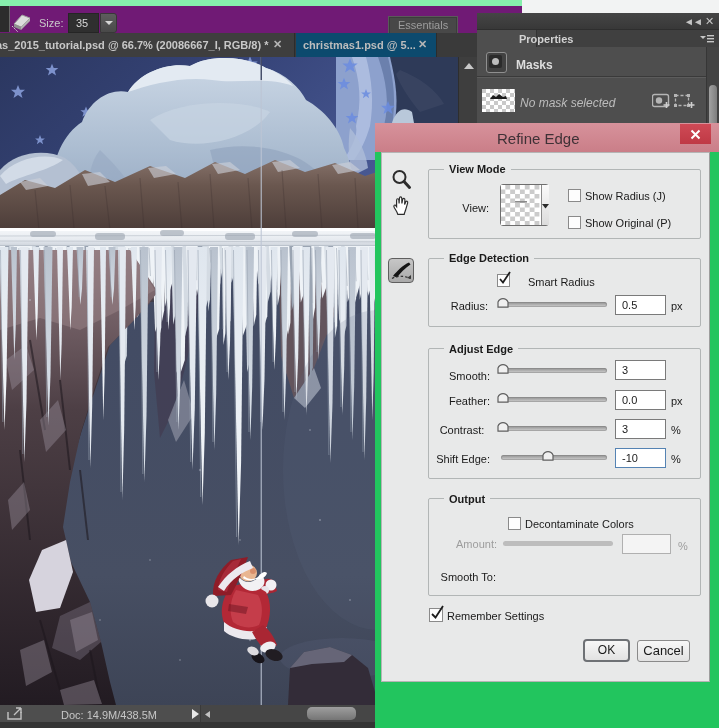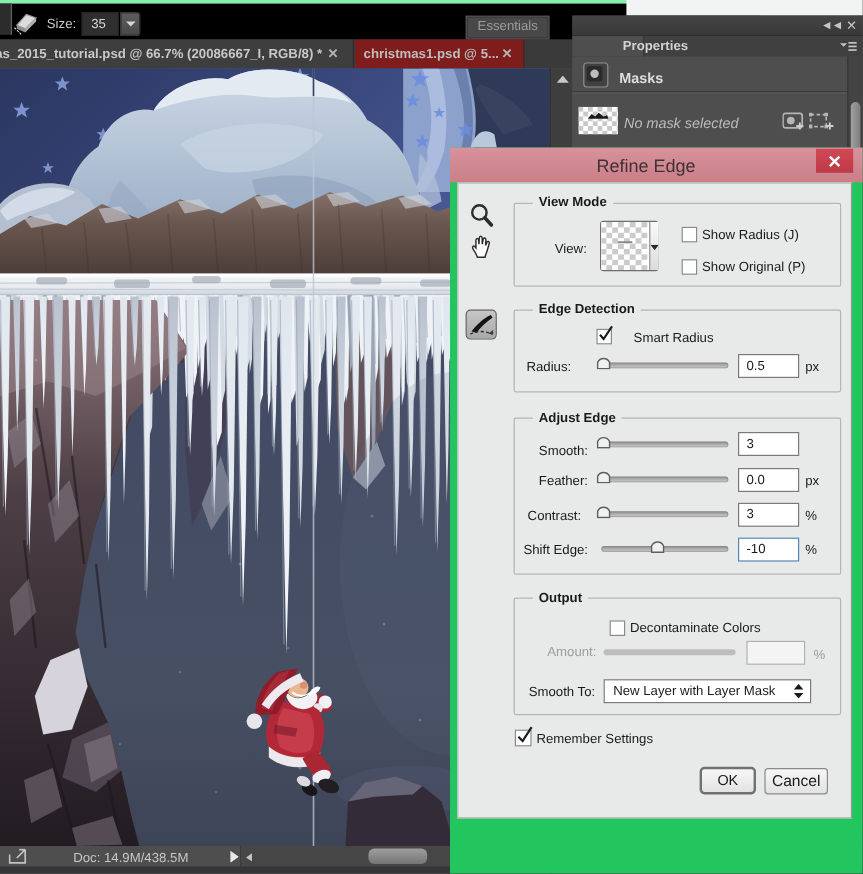--- a/index.html
+++ b/index.html
@@ -4,21 +4,21 @@
 <style>
   html,body{margin:0;padding:0;}
   body{width:719px;height:728px;position:relative;overflow:hidden;
        font-family:"Liberation Sans",sans-serif;background:#4f4f4f;}
   .abs{position:absolute;}
   .txt{white-space:nowrap;}
 </style>
 </head>
 <body>
 
-<div class="abs" id="toolbar" style="left:0;top:0;width:634px;height:33px;background:#000000;border-top:3px solid #86efac;box-sizing:border-box;">
+<div class="abs" id="toolbar" style="left:0;top:0;width:634px;height:33px;background:#701a75;border-top:6px solid #86efac;box-sizing:border-box;">
   <div class="abs" style="left:0;top:0;width:9px;height:26px;background:#2c2c2c;border-right:1px solid #666;"></div>
 
   <svg class="abs" style="left:10px;top:4px;" width="24" height="24" viewBox="0 0 24 24">
     <polygon points="4,14 12,5 20,8 11,17" fill="#dcdcdc" stroke="#9a9a9a" stroke-width="1"></polygon>
     <polygon points="4,14 11,17 11,20 4,17" fill="#8f8f8f"></polygon>
     <polygon points="11,17 20,8 20,11 11,20" fill="#b2b2b2"></polygon>
     <path d="M2,16 L8,22" stroke="#cccccc" stroke-width="1" stroke-dasharray="2,1" fill="none"></path>
   </svg>
   <div class="abs txt" style="left:39px;top:11px;font-size:11px;color:#c9c9c9;">Size:</div>
   <div class="abs" style="left:68px;top:7px;width:31px;height:20px;background:#2f2f2f;border:1px solid #252525;box-sizing:border-box;"></div>
@@ -32,21 +32,21 @@
   <div class="abs txt" style="left:398px;top:13px;font-size:11px;color:#9d9d9d;">Essentials</div>
 </div>
 
 <div class="abs" style="left:522px;top:0;width:197px;height:13px;background:#f2f3f3;"></div>
 
 <div class="abs" style="left:0;top:33px;width:477px;height:24px;background:#3a3a3a;">
   <div class="abs" style="left:0;top:0;width:295px;height:24px;background:#3e3e3e;border-right:1px solid #2c2c2c;box-sizing:border-box;overflow:hidden;">
     <div class="abs txt" style="left:-4px;top:6px;font-size:11px;font-weight:bold;color:#c8c8c8;">as_2015_tutorial.psd @ 66.7% (20086667_I, RGB/8) *</div>
     <div class="abs txt" style="left:273px;top:5px;font-size:11px;font-weight:bold;color:#b5b5b5;">✕</div>
   </div>
-  <div class="abs" style="left:296px;top:0;width:141px;height:24px;background:#7f1d1d;border-right:1px solid #2c2c2c;box-sizing:border-box;overflow:hidden;">
+  <div class="abs" style="left:296px;top:0;width:141px;height:24px;background:#0c4a6e;border-right:1px solid #2c2c2c;box-sizing:border-box;overflow:hidden;">
     <div class="abs txt" style="left:7px;top:6px;font-size:11px;font-weight:bold;color:#bdbdbd;">christmas1.psd @ 5...</div>
     <div class="abs txt" style="left:122px;top:5px;font-size:11px;font-weight:bold;color:#b5b5b5;">✕</div>
   </div>
 </div>
 
 <div class="abs" id="canvas" style="left:0;top:57px;width:458px;height:648px;background:#404960;">
 <svg width="458" height="648" viewBox="0 57 458 648" xmlns="http://www.w3.org/2000/svg">
   <defs>
     <linearGradient id="sky" x1="0" y1="0" x2="0" y2="1">
       <stop offset="0" stop-color="#3f4a66"></stop>
@@ -701,21 +701,21 @@
     <div class="abs" style="left:186px;top:36px;width:13px;height:13px;background:#fdfdfd;border:1px solid #8a8a8a;box-sizing:border-box;"></div>
     <div class="abs txt" style="left:203px;top:37px;">Show Radius (J)</div>
     <div class="abs" style="left:186px;top:63px;width:13px;height:13px;background:#fdfdfd;border:1px solid #8a8a8a;box-sizing:border-box;"></div>
     <div class="abs txt" style="left:203px;top:64px;">Show Original (P)</div>
 
     <div class="abs" style="left:115px;top:121px;width:13px;height:13px;background:#fdfdfd;border:1px solid #8a8a8a;box-sizing:border-box;"></div>
     <svg class="abs" style="left:116px;top:117px;" width="15" height="16" viewBox="0 0 15 16">
         <polyline points="2,9 5,12.5 12,2" fill="none" stroke="#1c1c1c" stroke-width="1.8"></polyline>
       </svg>
     <div class="abs txt" style="left:133px;top:123px;margin-left:13px;">Smart Radius</div>
-    <div class="abs txt" style="left:44px;top:147px;width:50px;text-align:right;">Radius:</div>
+    <div class="abs txt" style="left:56px;top:147px;width:50px;text-align:right;">Radius:</div>
     <div class="abs slidertrack" style="left:116px;top:149px;width:109px;height:5px;border-radius:2.5px;background:linear-gradient(#8e8e8e,#d2d2d2);box-shadow:inset 0 0 0 1px #86868688;"></div>
     <svg class="abs" style="left:115px;top:144px;" width="12" height="11" viewBox="0 0 12 11">
         <path d="M1,10.2 L1,5 C3,0.6 9,0.6 11,5 L11,10.2 Z" fill="#f0f0f0" stroke="#5f5f5f" stroke-width="1.2"></path>
       </svg>
     <div class="abs" style="left:233px;top:142px;width:51px;height:20px;background:#ffffff;border:1px solid #7a7a7a;box-sizing:border-box;line-height:18px;padding-left:6px;">0.5</div>
     <div class="abs txt" style="left:289px;top:147px;">px</div>
 
     <div class="abs txt" style="left:58px;top:217px;width:50px;text-align:right;">Smooth:</div>
     <div class="abs slidertrack" style="left:116px;top:215px;width:109px;height:5px;border-radius:2.5px;background:linear-gradient(#8e8e8e,#d2d2d2);box-shadow:inset 0 0 0 1px #86868688;"></div>
     <svg class="abs" style="left:115px;top:210px;" width="12" height="11" viewBox="0 0 12 11">
@@ -747,27 +747,20 @@
     <div class="abs" style="left:233px;top:295px;width:51px;height:20px;background:#ffffff;border:1px solid #5583b3;box-sizing:border-box;line-height:18px;padding-left:6px;">-10</div>
     <div class="abs txt" style="left:289px;top:300px;">%</div>
 
     <div class="abs" style="left:126px;top:364px;width:13px;height:13px;background:#fdfdfd;border:1px solid #8a8a8a;box-sizing:border-box;"></div>
     <div class="abs txt" style="left:143px;top:365px;">Decontaminate Colors</div>
     <div class="abs txt" style="left:65px;top:385px;width:50px;text-align:right;color:#9d9d9d;">Amount:</div>
     <div class="abs" style="left:121px;top:388px;width:110px;height:5px;border-radius:2.5px;background:#bdbdbd;"></div>
     <div class="abs" style="left:240px;top:381px;width:49px;height:20px;background:#f4f4f4;border:1px solid #b0b0b0;box-sizing:border-box;"></div>
     <div class="abs txt" style="left:296px;top:387px;color:#9d9d9d;">%</div>
     <div class="abs txt" style="left:50px;top:418px;width:64px;text-align:right;">Smooth To:</div>
-    <div class="abs" style="left:121px;top:413px;width:173px;height:20px;background:#ffffff;border:1px solid #7a7a7a;box-sizing:border-box;">
-      <div class="abs txt" style="left:7px;top:3px;">New Layer with Layer Mask</div>
-      <svg class="abs" style="left:157px;top:3px;" width="9" height="12" viewBox="0 0 9 12">
-        <polygon points="4.5,0 8.5,4.5 0.5,4.5" fill="#1a1a1a"></polygon>
-        <polygon points="4.5,12 8.5,7.5 0.5,7.5" fill="#1a1a1a"></polygon>
-      </svg>
-    </div>
 
     <div class="abs" style="left:47px;top:455px;width:14px;height:14px;background:#fdfdfd;border:1px solid #8a8a8a;box-sizing:border-box;"></div>
     <svg class="abs" style="left:48px;top:451px;" width="16" height="17" viewBox="0 0 16 17">
         <polyline points="2,10 5.5,13.5 13,2" fill="none" stroke="#1c1c1c" stroke-width="1.8"></polyline>
       </svg>
     <div class="abs txt" style="left:65px;top:457px;">Remember Settings</div>
 
     <div class="abs" style="left:201px;top:486px;width:47px;height:23px;background:linear-gradient(#f7f7f7,#e2e2e2);border:2px solid #6e7175;border-radius:4px;box-sizing:border-box;text-align:center;font-size:12px;line-height:19px;">OK</div>
     <div class="abs" style="left:255px;top:487px;width:53px;height:22px;background:linear-gradient(#f7f7f7,#e2e2e2);border:1px solid #8a8a8a;border-radius:3px;box-sizing:border-box;text-align:center;font-size:13px;line-height:20px;">Cancel</div>
   </div>

